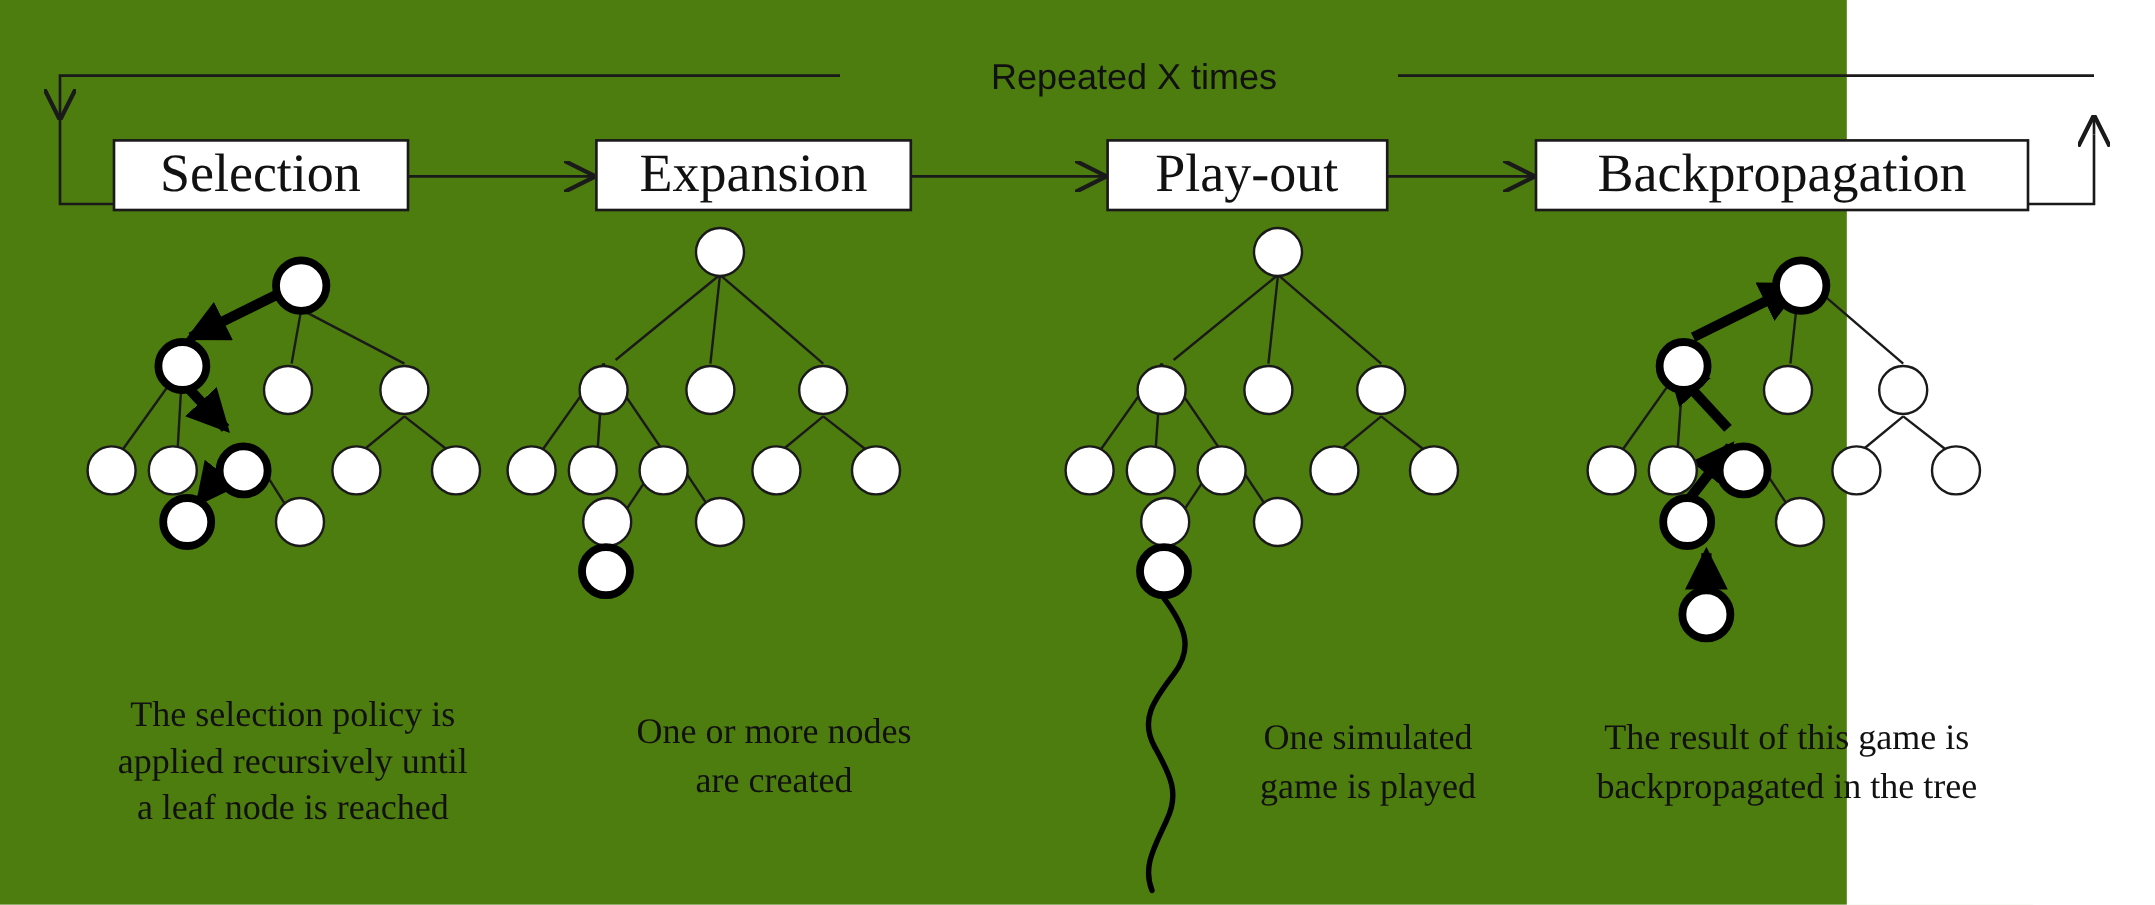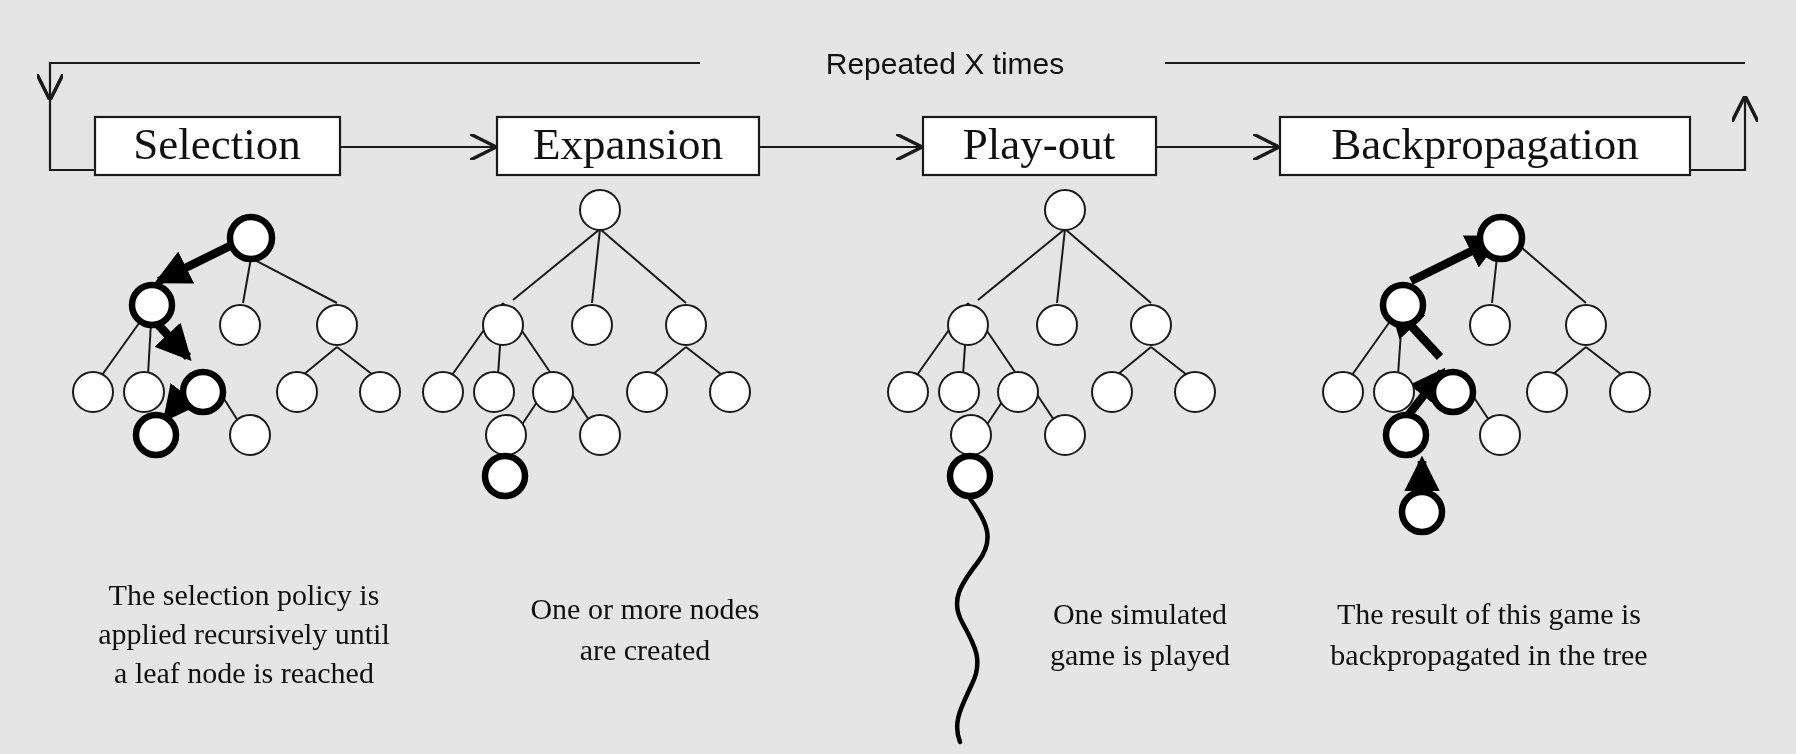--- a/index.html
+++ b/index.html
@@ -8,23 +8,23 @@
     background: #ffffff;
   }
   body {
     width: 1796px;
     height: 754px;
     font-family: "Liberation Serif", serif;
     overflow: hidden;
   }
   #diagram-root {
     position: relative;
-    width: 1796px;
+    width: 1539px;
     height: 754px;
-    background: #e5e5e5;
+    background: #4d7c0f;
   }
   svg#mcts-svg {
     display: block;
     width: 1796px;
     height: 754px;
   }
   .stage-box rect {
     fill: #ffffff;
     stroke: #1a1a1a;
     stroke-width: 2.2;

